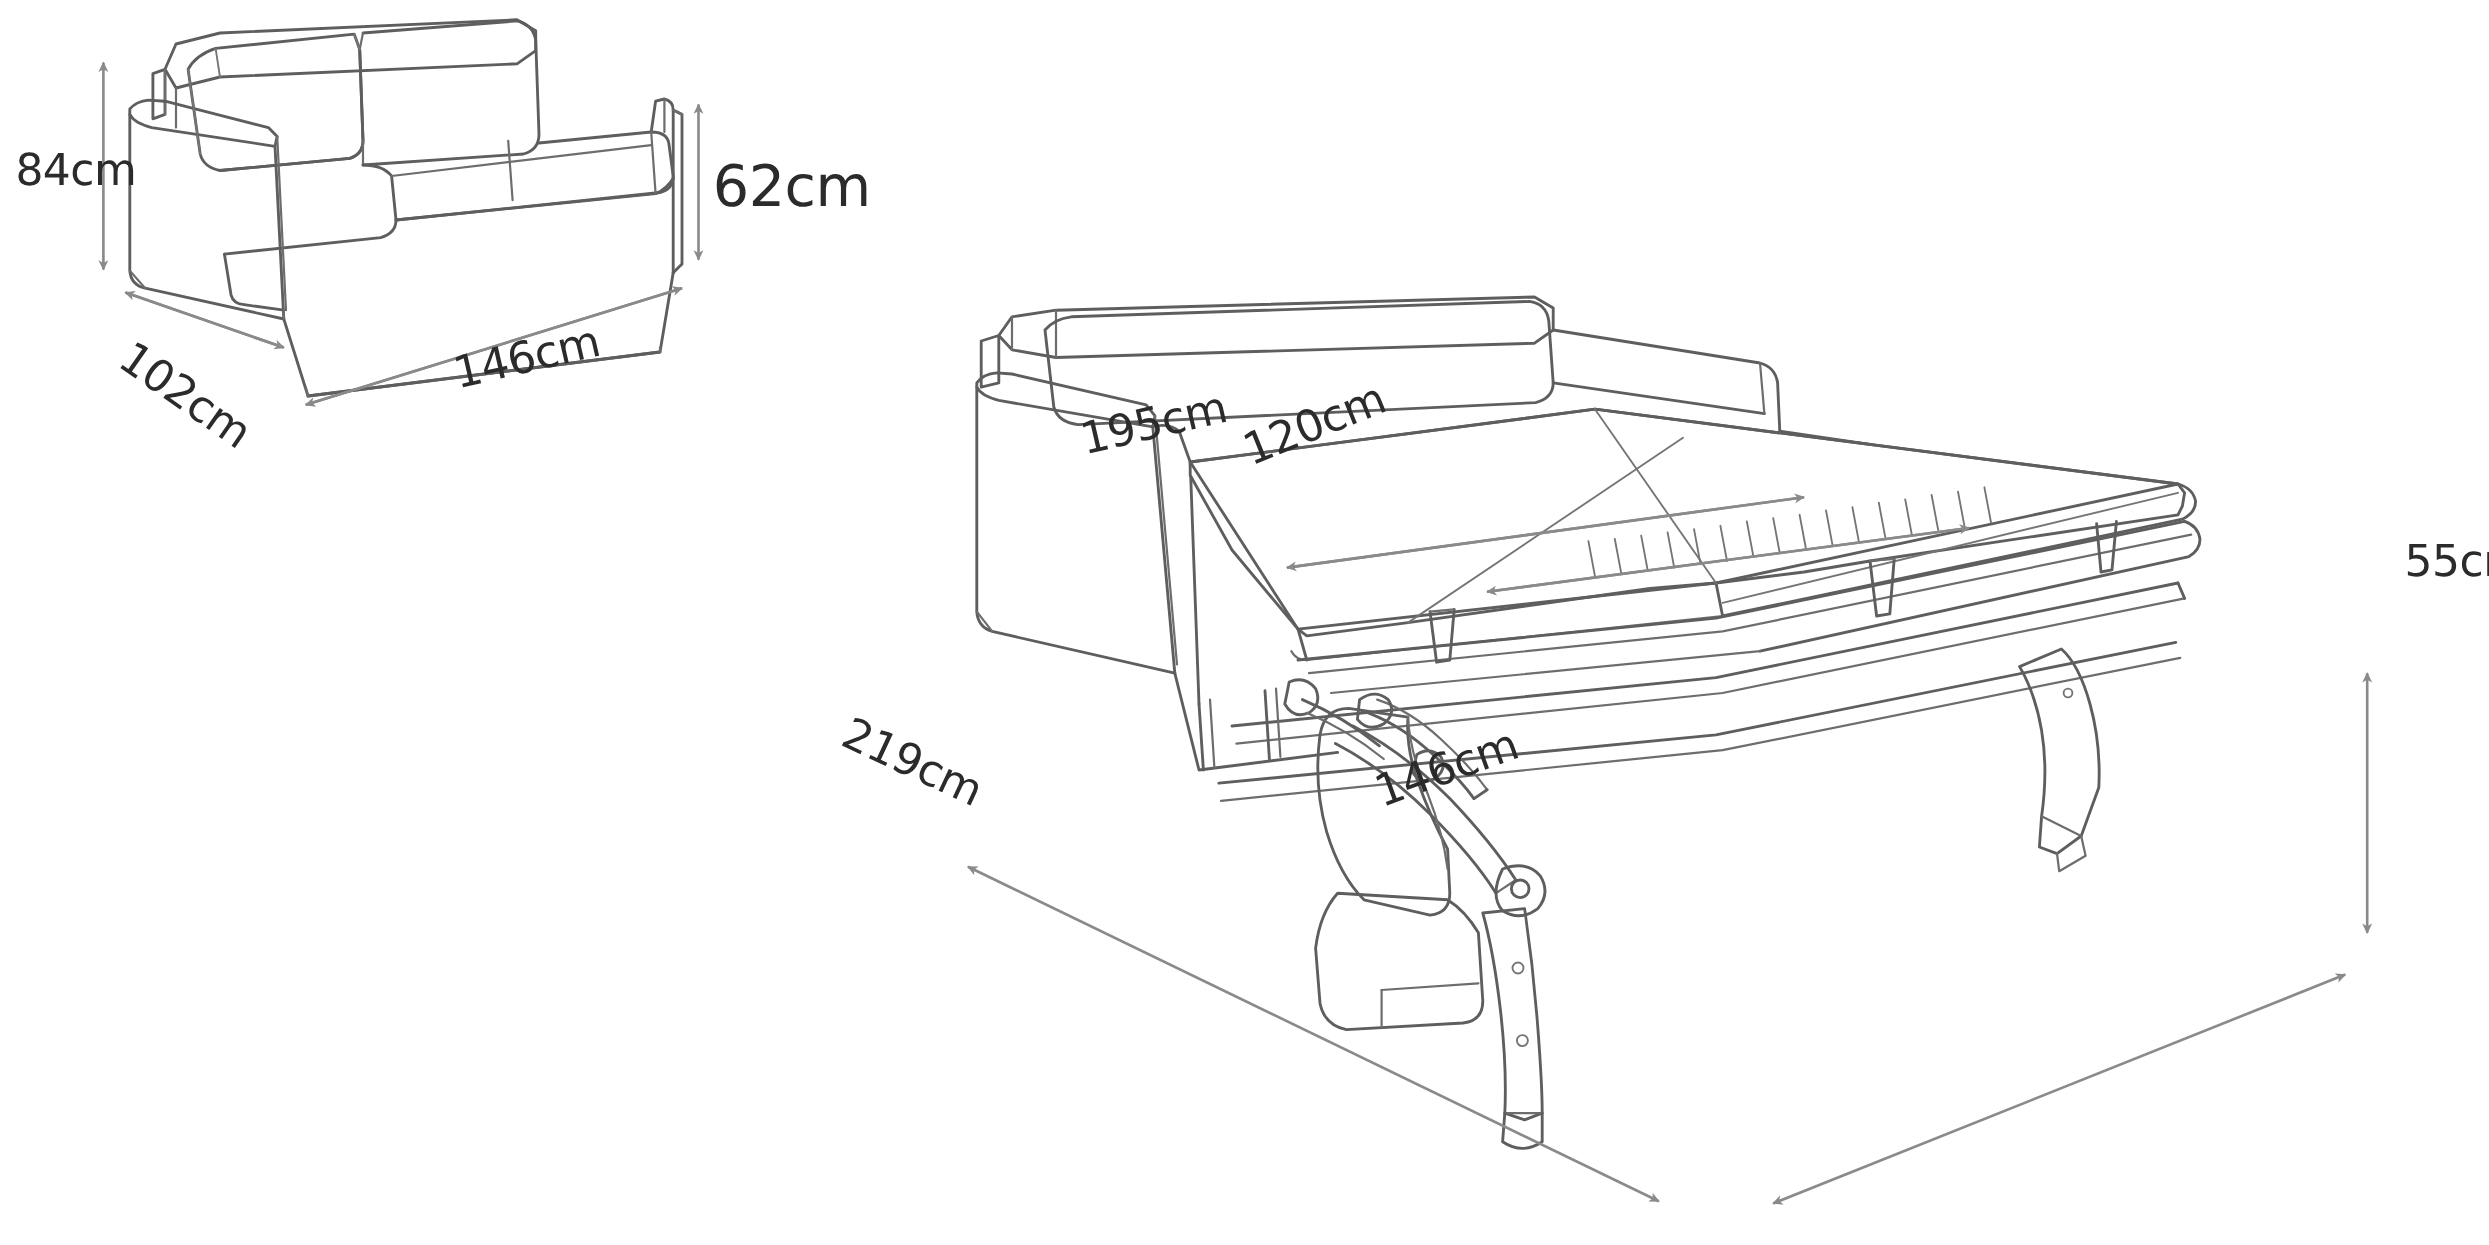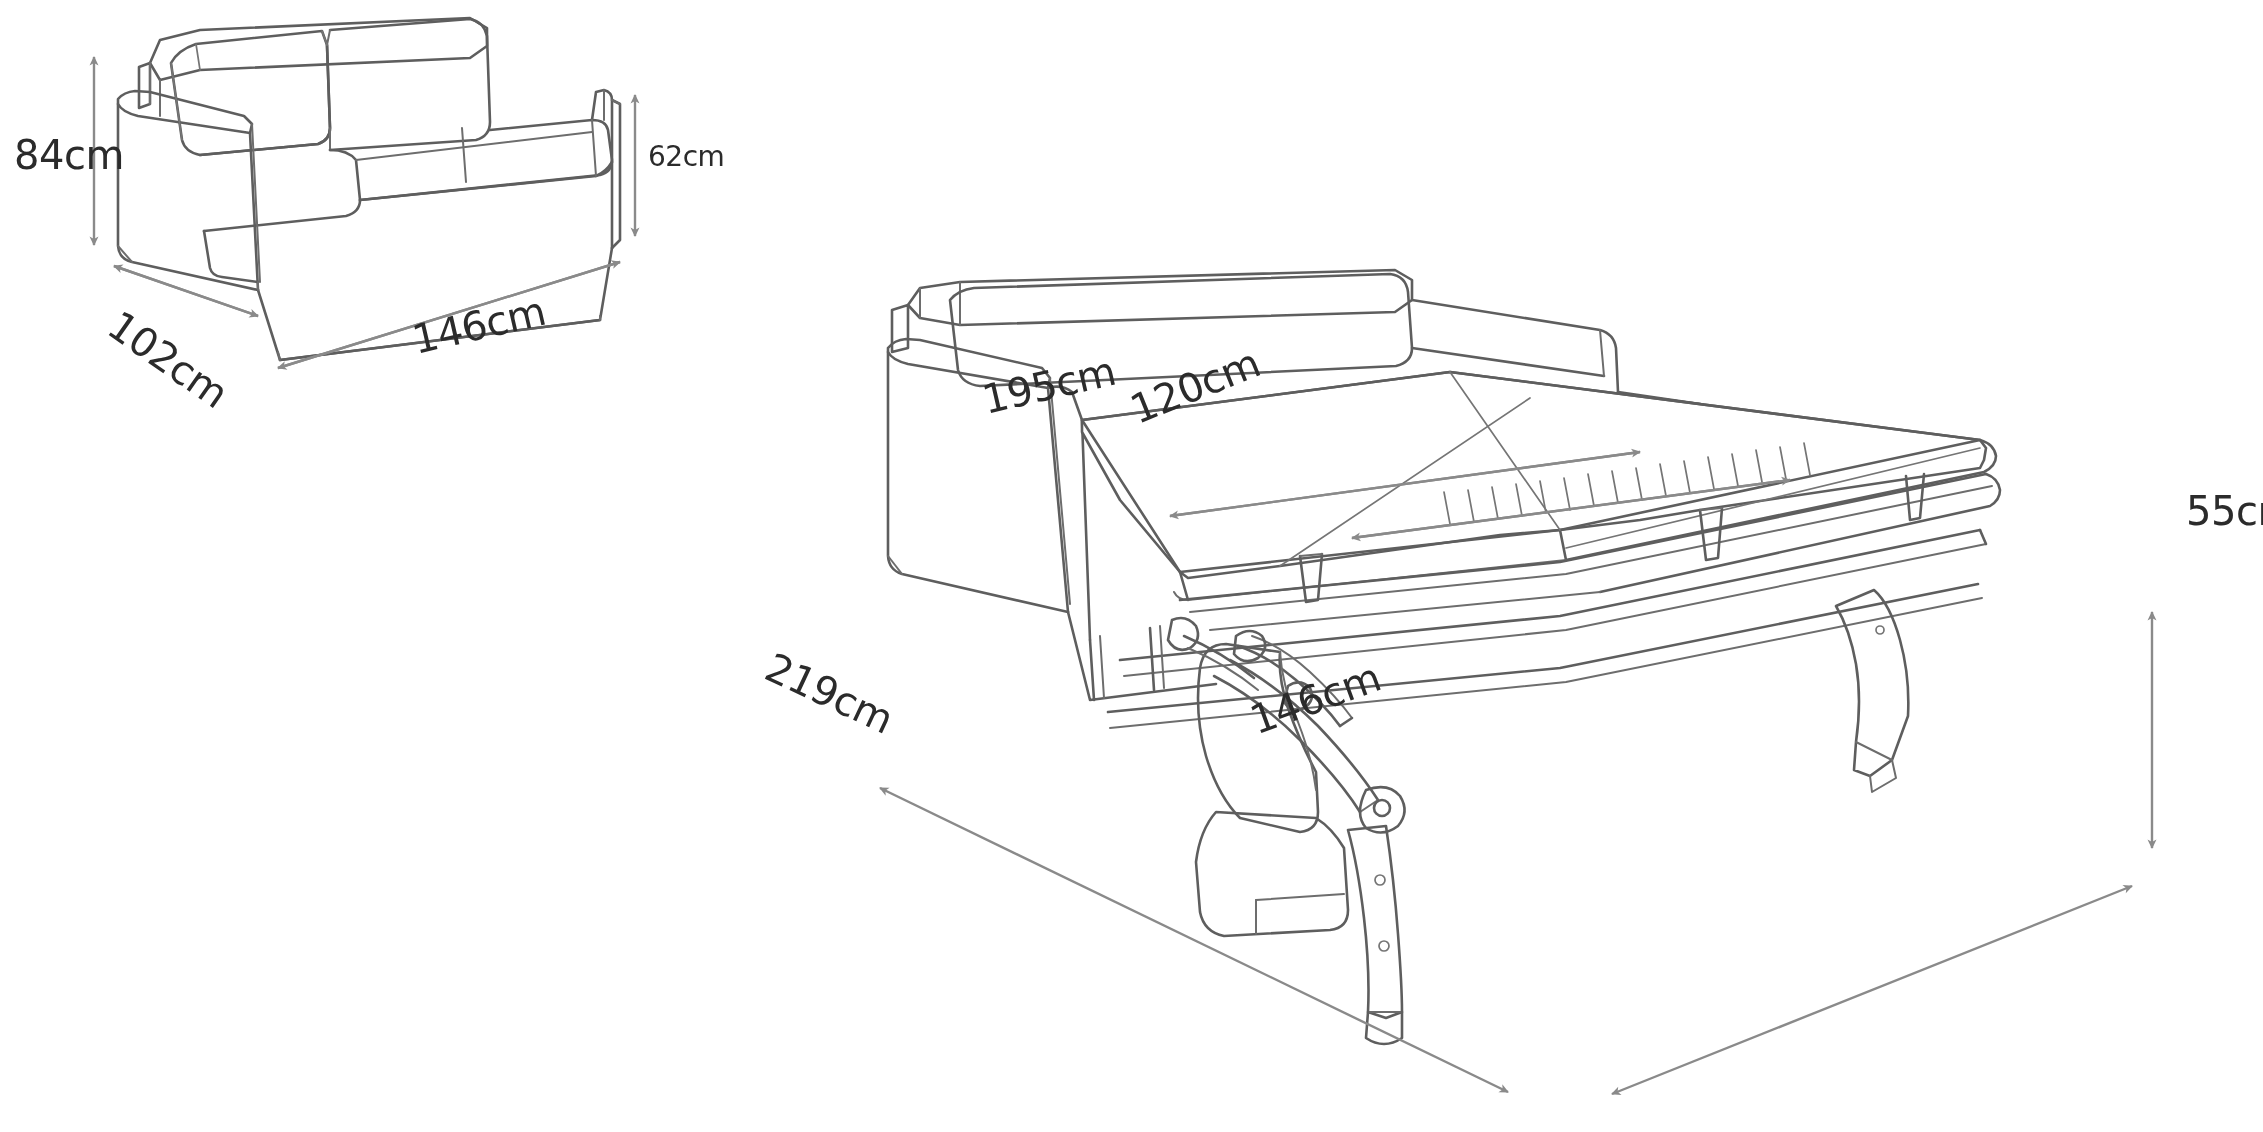--- a/index.html
+++ b/index.html
@@ -299,21 +299,21 @@
     </g>
 
     <g>
       <line class="dim" x1="2152" y1="612" x2="2152" y2="848" marker-start="url(#arrTail)" marker-end="url(#arrHead)"></line>
     </g>
 
   </svg>
 
   <div class="label-text" style="left:14px; top:132px; font-size:40px;text-align:center;">84cm</div>
 
-  <div class="label-text" style="left:648px; top:140px; font-size:28px;">62cm</div>
+  <div class="label-text" style="left:648px; top:140px; font-size:52px;">62cm</div>
 
   <div class="label-text" style="left:126px; top:302px; font-size:40px; transform:rotate(35deg); transform-origin:left top;">102cm</div>
 
   <div class="label-text" style="left:408px; top:318px; font-size:40px; transform:rotate(-13deg); transform-origin:left top;">146cm</div>
 
   <div class="label-text" style="left:978px; top:378px; font-size:40px; transform:rotate(-13deg); transform-origin:left top;">195cm</div>
 
   <div class="label-text" style="left:1124px; top:390px; font-size:40px; transform:rotate(-22deg); transform-origin:left top;">120cm</div>
 
   <div class="label-text" style="left:778px; top:644px; font-size:40px; transform:rotate(25deg); transform-origin:left top;">219cm</div>

